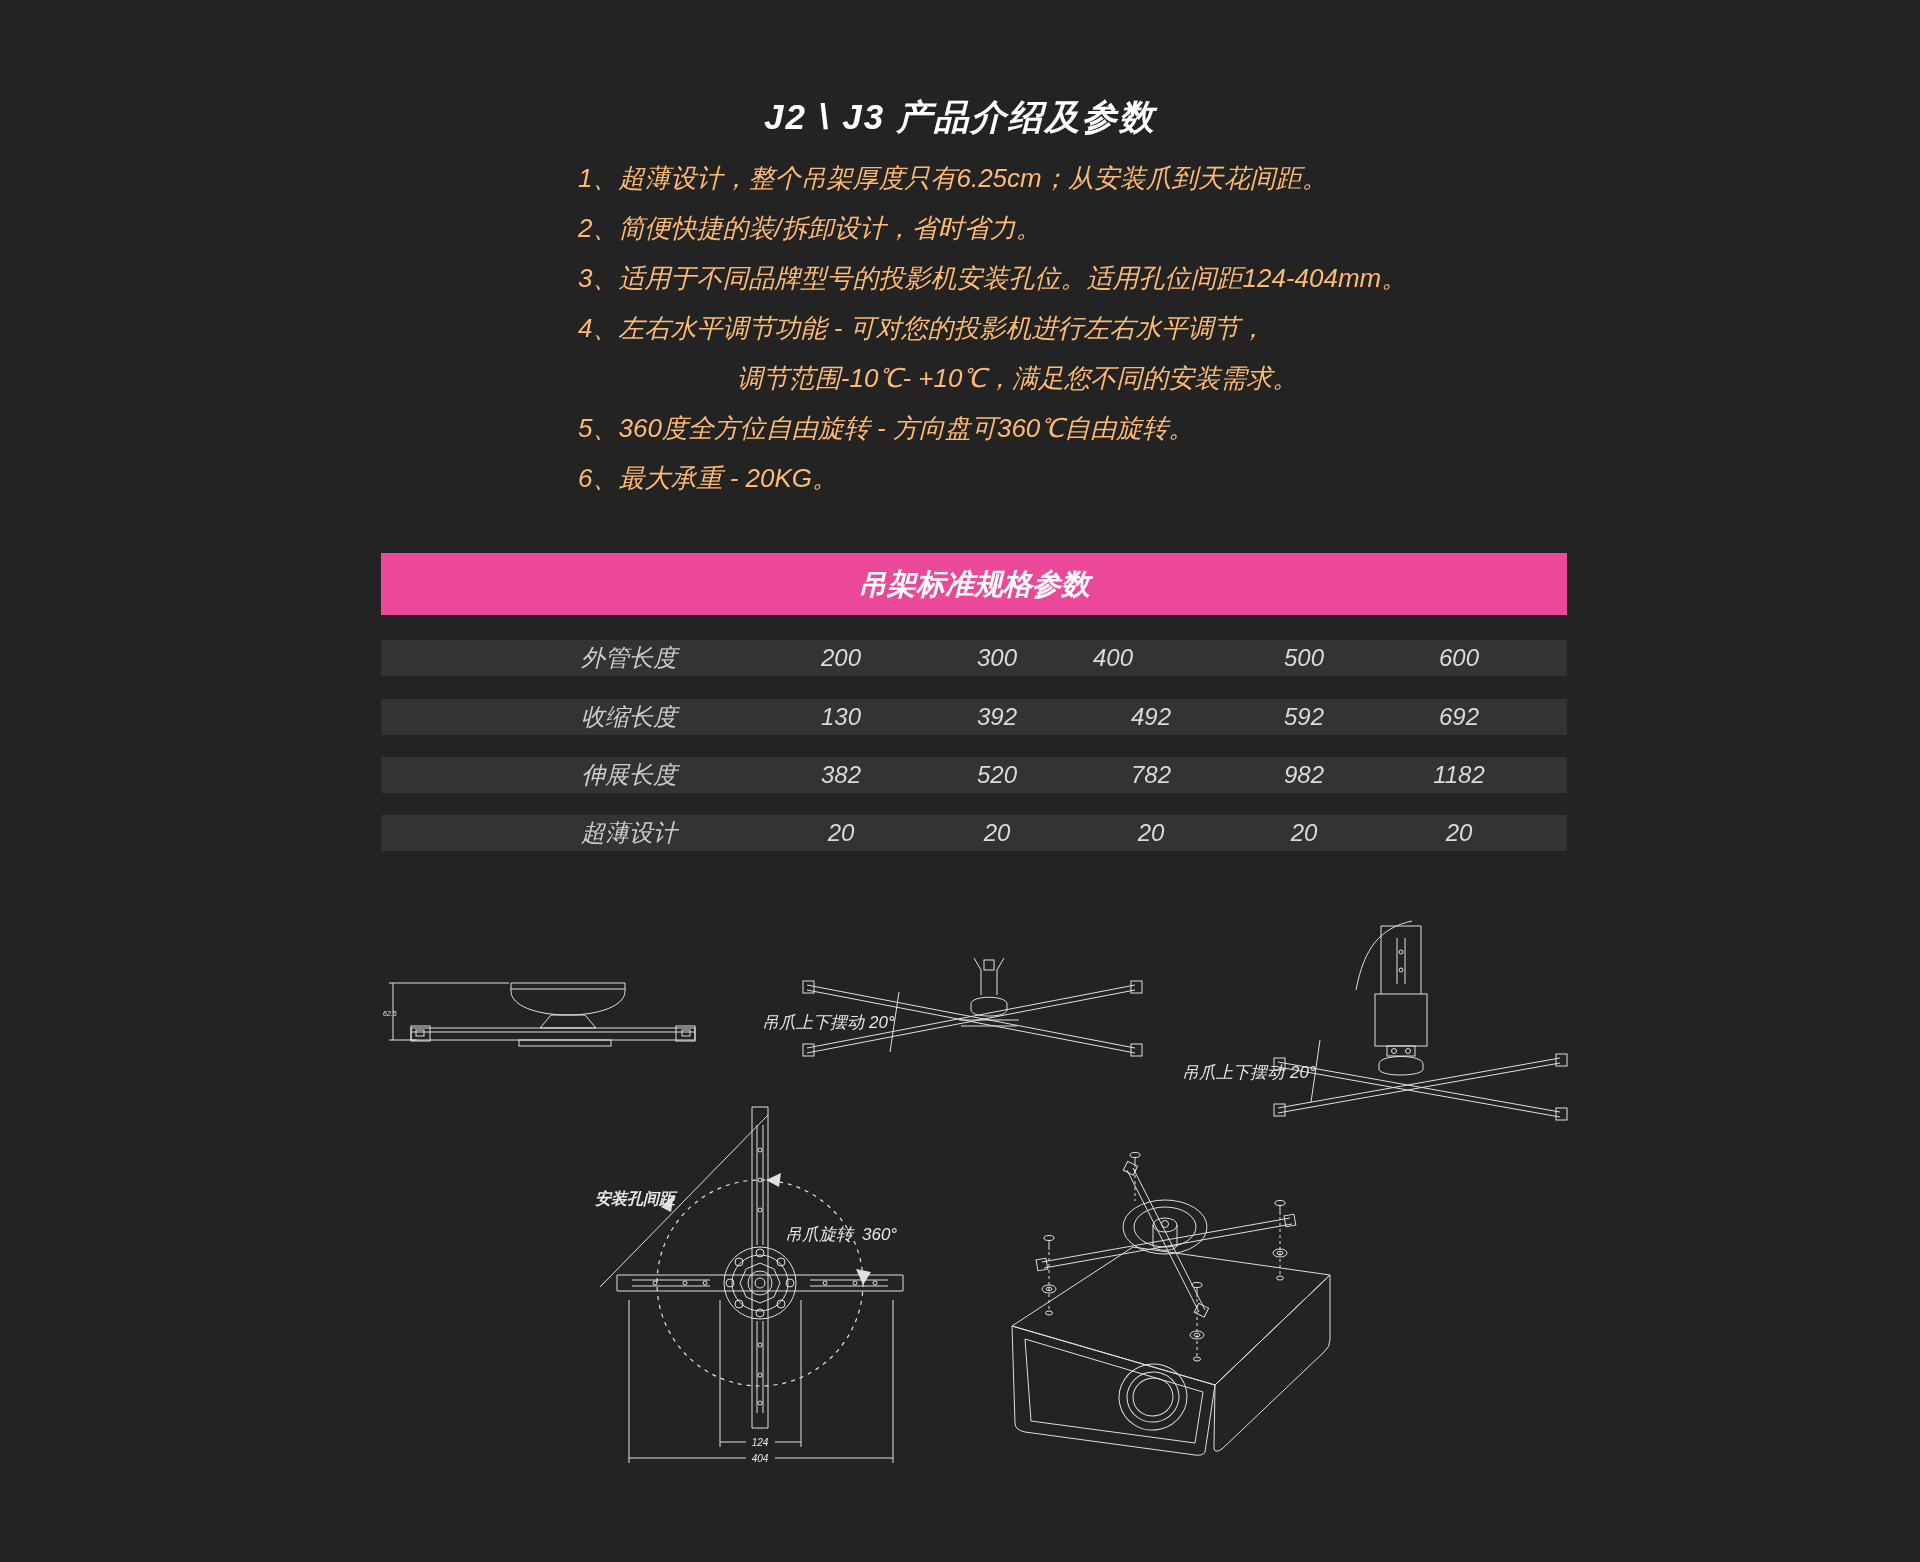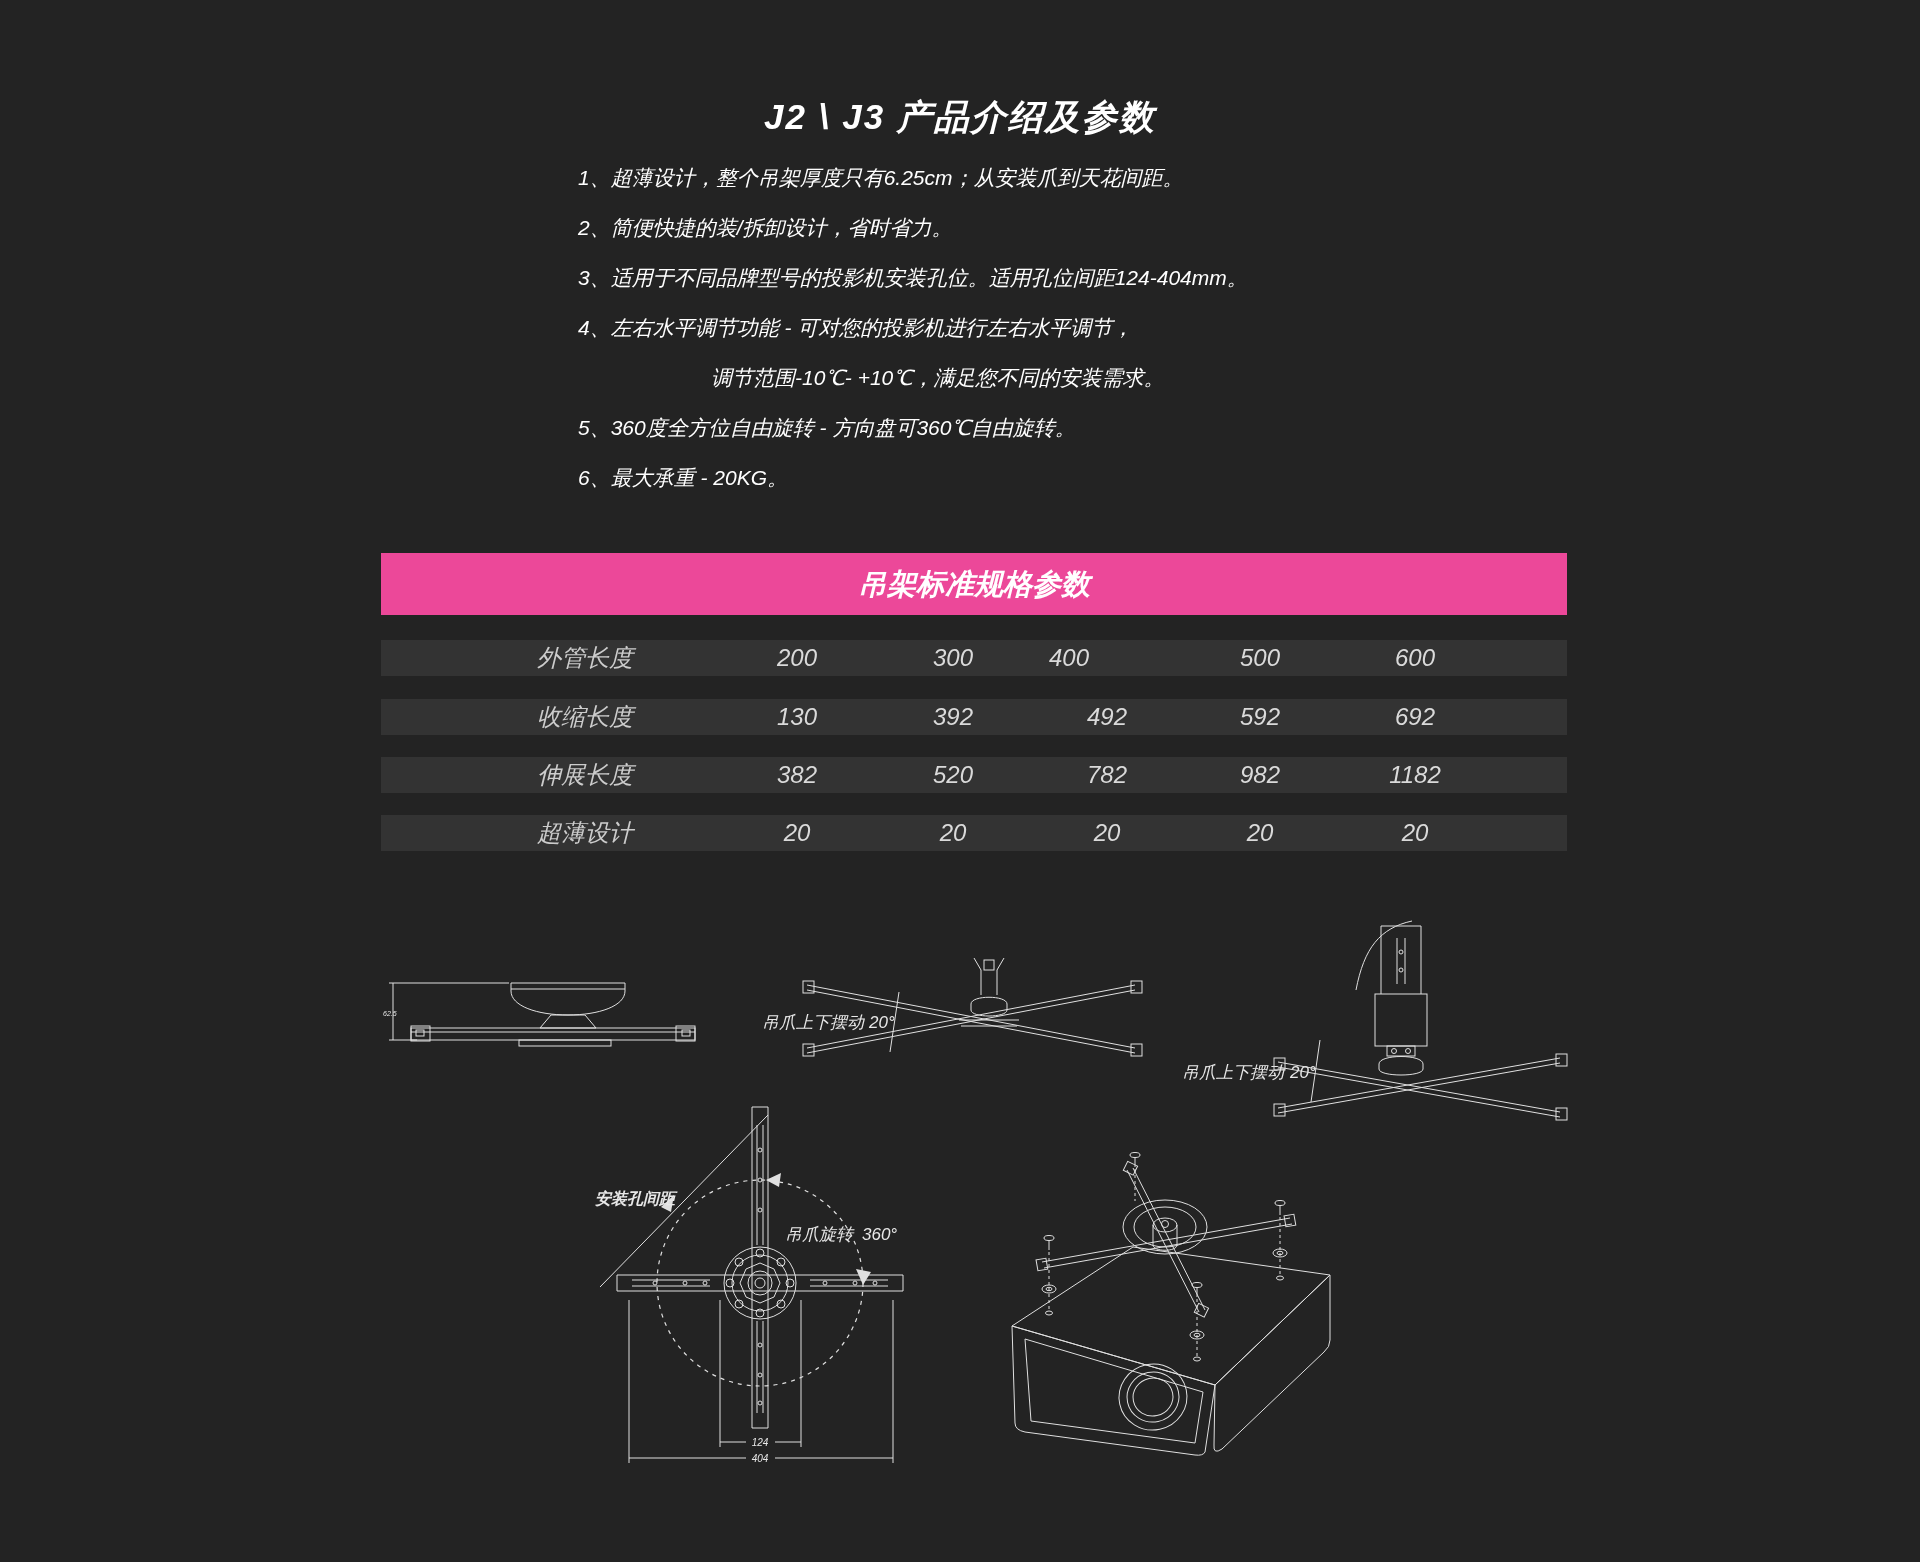--- a/index.html
+++ b/index.html
@@ -5,31 +5,31 @@
   html,body{margin:0;padding:0;background:#1d1d1d;}
   .page{
     position:relative;width:1920px;height:1562px;background:#232323;
     font-family:"Liberation Sans",sans-serif;color:#ffffff;overflow:hidden;font-style:italic;
   }
   .page-title{
     position:absolute;top:94px;left:0;width:100%;text-align:center;
     font-size:35px;font-weight:800;letter-spacing:2px;color:#ffffff;
   }
   .features{position:absolute;left:578px;top:153px;}
-  .feature-line{height:50px;line-height:50px;font-size:21px;color:#ffffff;white-space:nowrap;}
+  .feature-line{height:50px;line-height:50px;font-size:26px;color:#fdba74;white-space:nowrap;}
   .feature-line.indent{padding-left:50px;text-align:center;}
   .spec-header{
     position:absolute;left:381px;top:553px;width:1186px;height:62px;
     background:#ec4899;text-align:center;line-height:62px;
     font-size:29px;font-weight:700;color:#ffffff;
   }
   .spec-row{position:absolute;left:381px;width:1186px;height:36px;background:#333333;}
   .spec-row .cell{
     position:absolute;top:0;height:43px;line-height:36px;
-    transform:translateX(-50%);font-size:24px;color:#dadada;white-space:nowrap;
+    transform:translateX(-50%);font-size:24px;color:#dadada;white-space:nowrap;margin-left:44px;
   }
   .spec-row .cell.lab{color:#cccccc;}
   .diag{position:absolute;}
   .diag svg{display:block;}
   .diag text{font-family:"Liberation Sans",sans-serif;fill:#e8e8e8;}
 </style>
 </head>
 <body>
 
 <div class="page">

